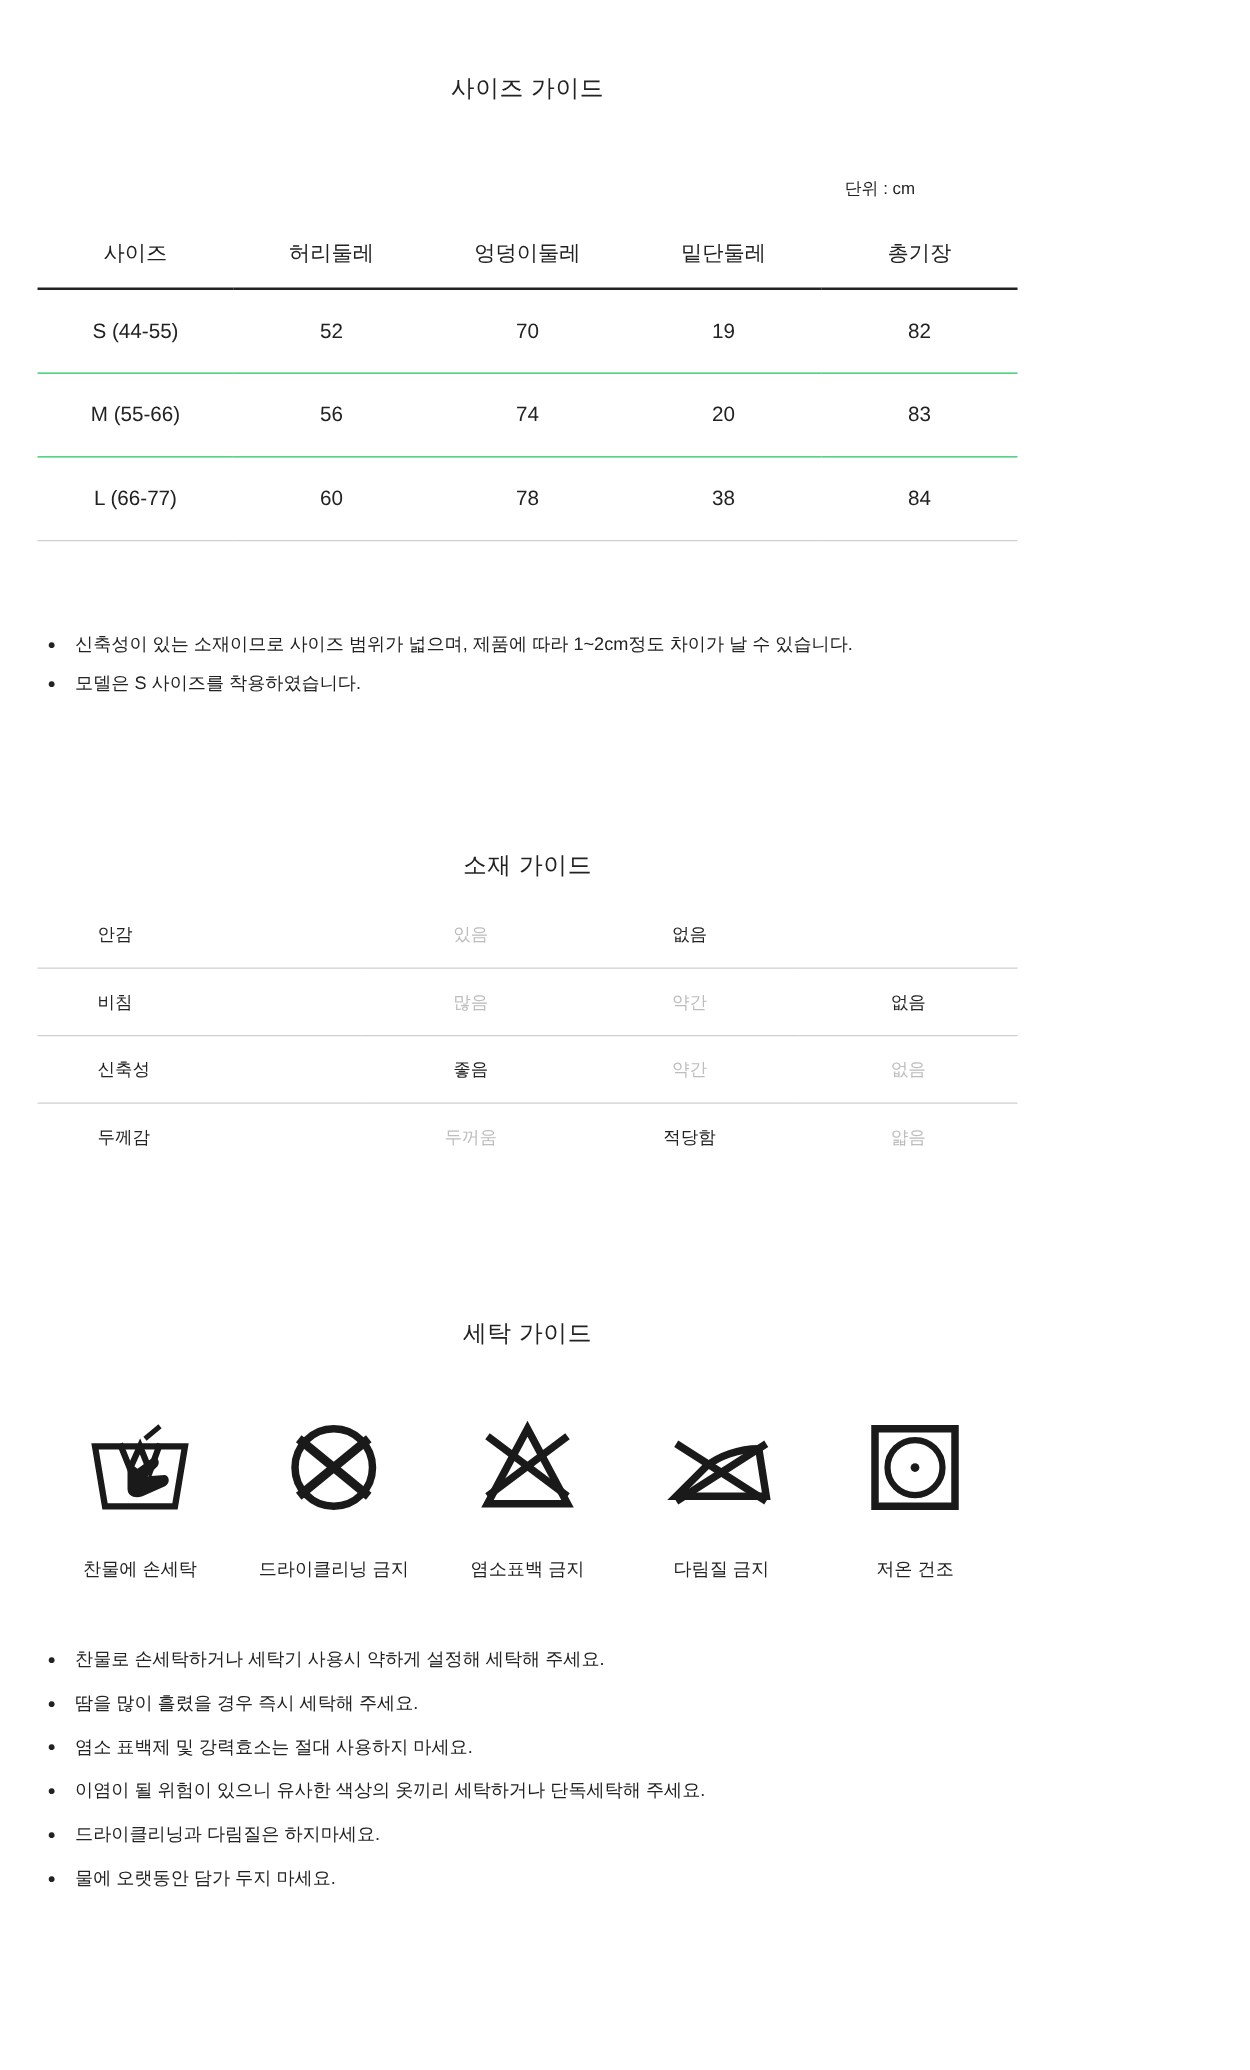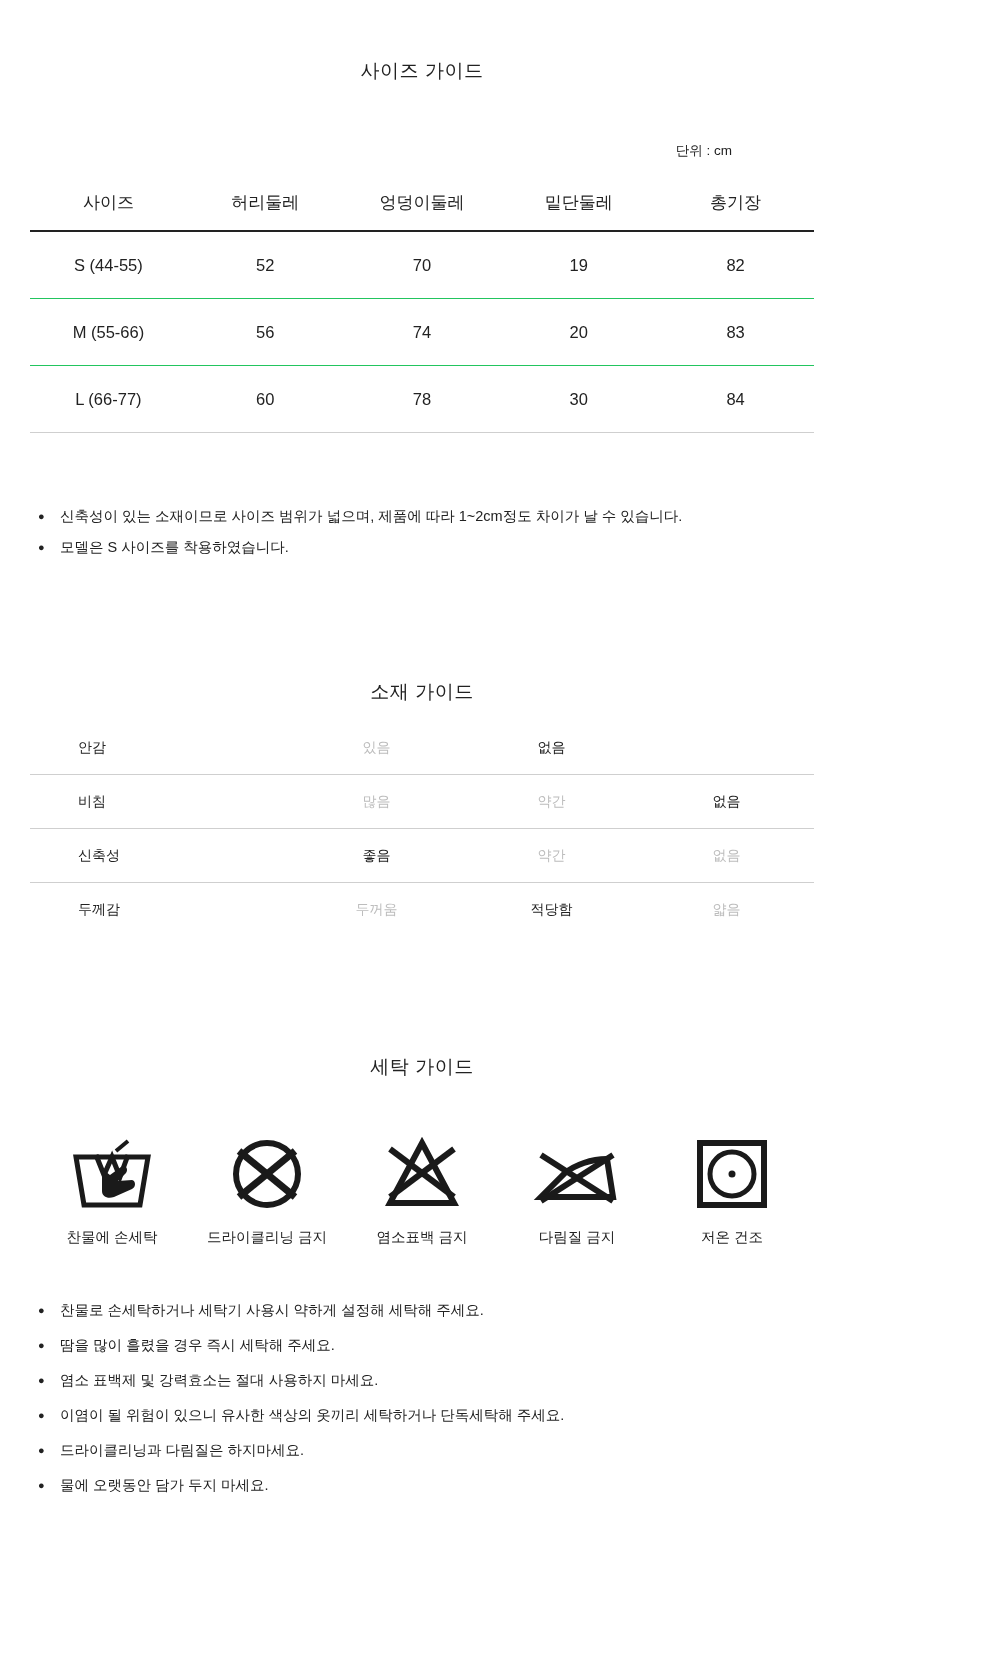--- a/index.html
+++ b/index.html
@@ -140,21 +140,21 @@
     width: 155px;
     text-align: center;
   }
   .wash-item .glyph {
     height: 96px;
     display: flex;
     align-items: center;
     justify-content: center;
   }
   .wash-item .caption {
-    margin-top: 6px;
+    margin-top: 24px;
     font-size: 14.5px;
     color: #222;
   }
 
   #wash-notes { margin-top: 52px; }
   #wash-notes .note-row { margin-bottom: 13px; }
 
   .spacer-1 { height: 112px; }
   .spacer-2 { height: 118px; }
   .bottom-pad { height: 60px; }
@@ -191,21 +191,21 @@
           <td>M (55-66)</td>
           <td>56</td>
           <td>74</td>
           <td>20</td>
           <td>83</td>
         </tr>
         <tr>
           <td>L (66-77)</td>
           <td>60</td>
           <td>78</td>
-          <td>30</td>
+          <td>38</td>
           <td>84</td>
         </tr>
       </tbody>
     </table>
   </div>
 
   <div id="size-notes" class="notes">
     <div class="note-row">
       <span class="note-bullet">●</span>
       <span class="note-text">신축성이 있는 소재이므로 사이즈 범위가 넓으며, 제품에 따라 1~2cm정도 차이가 날 수 있습니다.</span>

